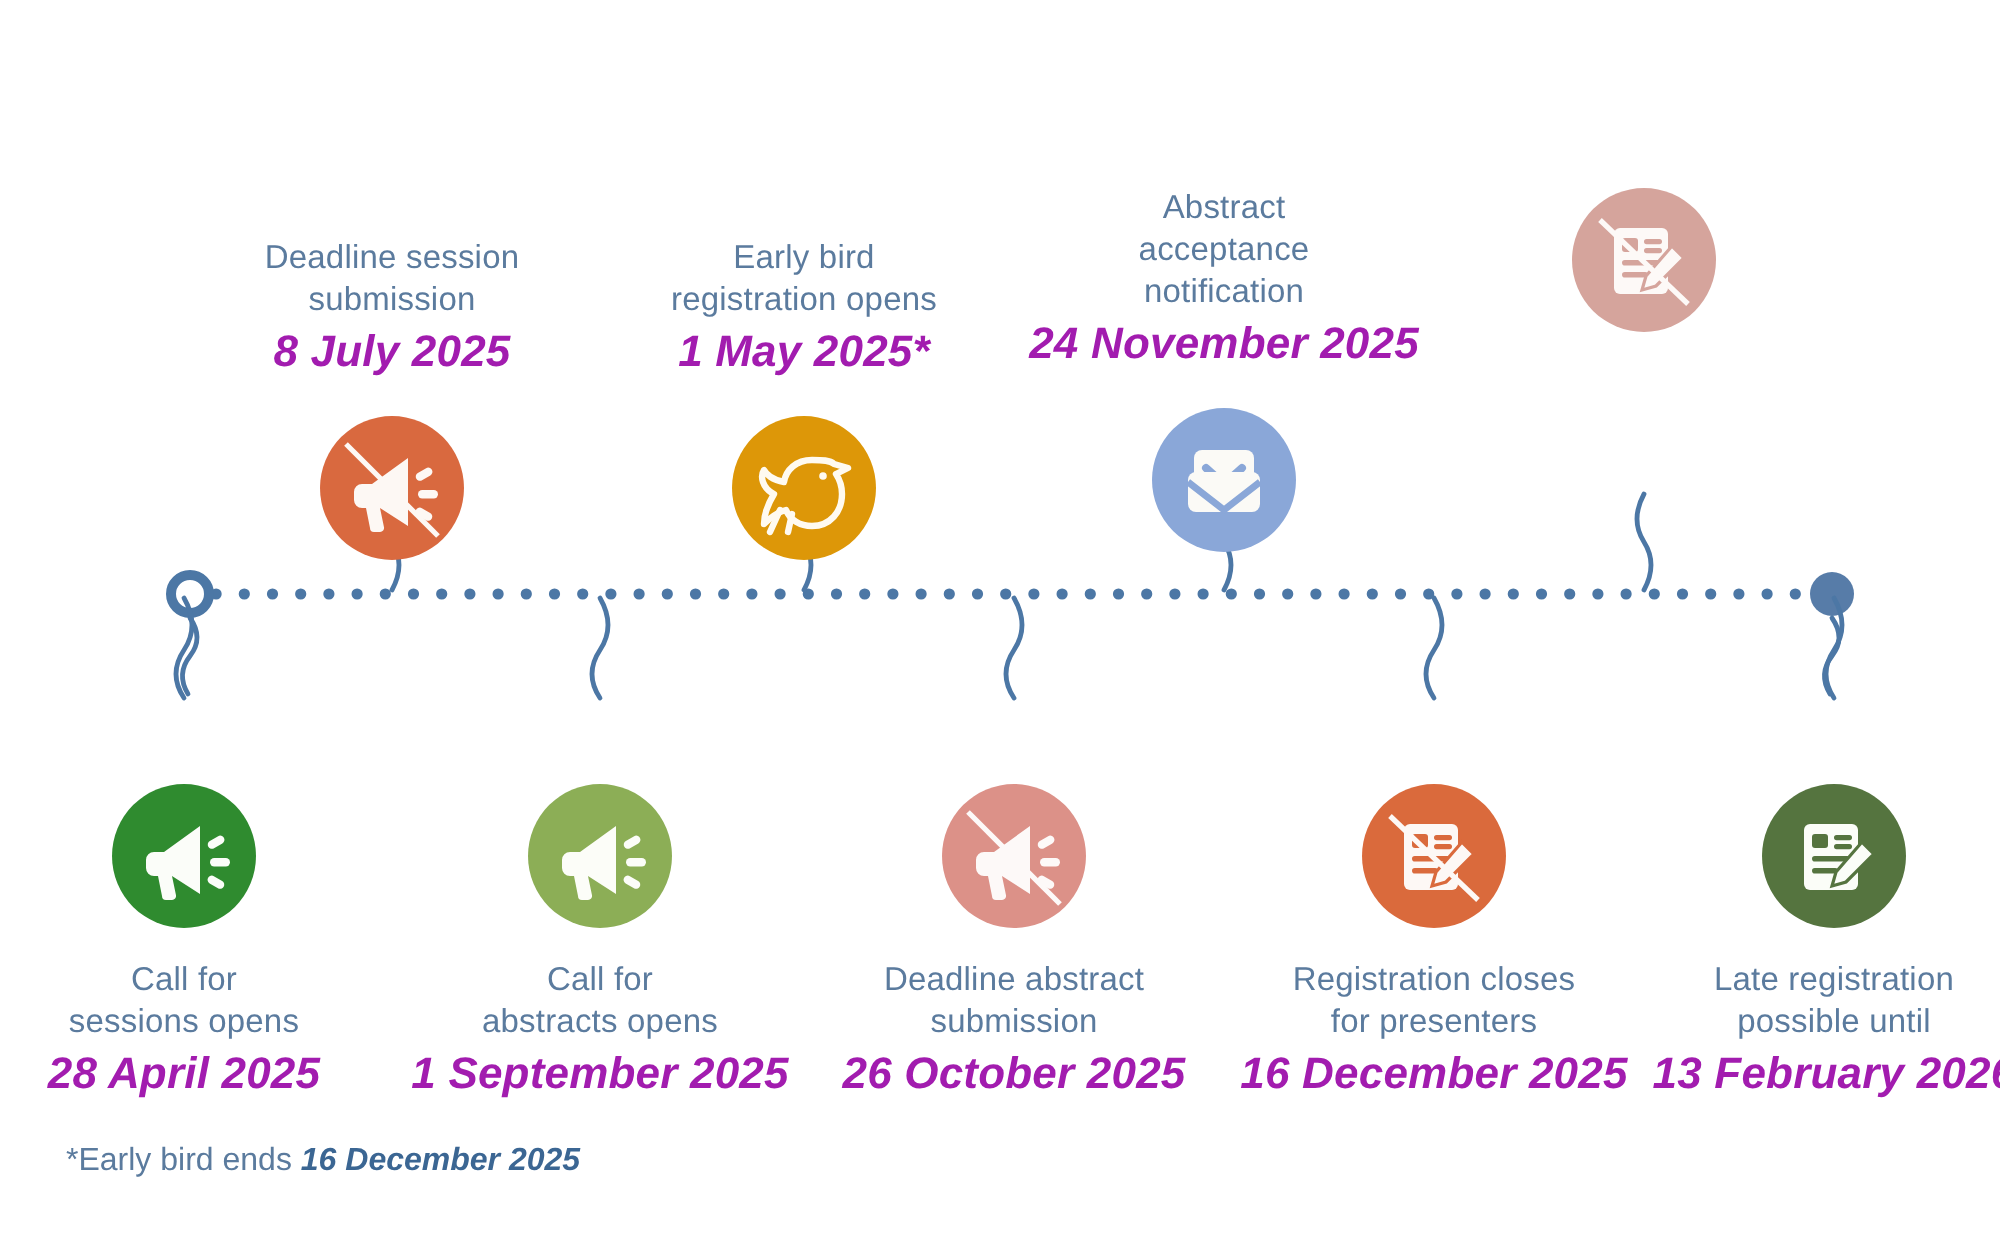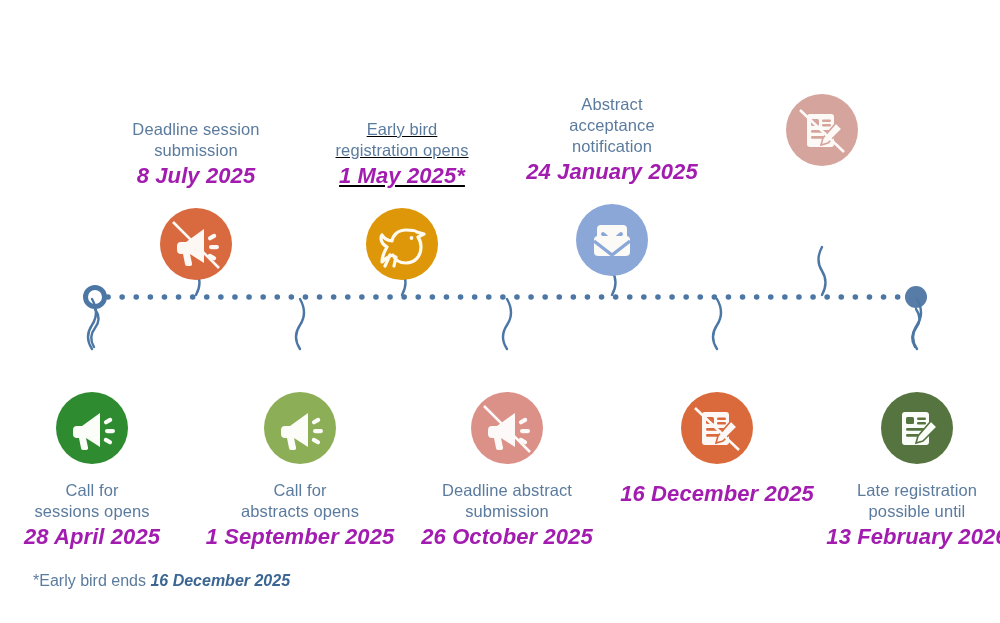--- a/index.html
+++ b/index.html
@@ -134,21 +134,21 @@
           <path d="M44 21 L26 34 L21 34 a4 4 0 0 0 -4 4 v4 a4 4 0 0 0 4 4 h2 l2 10 a2 2 0 0 0 2 2 h3 a2 2 0 0 0 2 -2.4 L30 46 l14 9 z"></path>
           <rect x="49" y="37" width="10" height="4.2" rx="2.1"></rect>
           <rect x="47.5" y="27" width="9" height="4.2" rx="2.1" transform="rotate(-30 52 29)"></rect>
           <rect x="47.5" y="47" width="9" height="4.2" rx="2.1" transform="rotate(30 52 49)"></rect>
         </g>
         <line x1="13" y1="14" x2="59" y2="60" stroke="#fdf8f4" stroke-width="2.6"></line>
       </svg>
     </div>
   </div>
 
-  <div class="milestone top" style="left:402px; top:78px;text-decoration:underline;">
+  <div class="milestone top" style="left:402px; top:78px;">
     <div class="labels">
       <div class="label-text">Early bird
 registration opens</div>
       <div class="label-date">1 May 2025*</div>
     </div>
     <div class="bubble" style="background:#dd9708;">
       <svg viewBox="0 0 72 72" width="72" height="72">
         <g fill="none" stroke="#fffaf0" stroke-width="3.2" stroke-linejoin="round" stroke-linecap="round">
           <path d="M40 22 c-8 0 -13 5 -14 11 c-6 -1 -9 -4 -10 -6 c-2 3 -1 9 5 12 c-3 5 -5 11 -5 15 c3 -3 7 -6 11 -7 c2 5 7 8 13 8 c9 0 15 -7 15 -16 c0 -4 -1 -7 -3 -10 l6 -3 l-7 -2 c-2 -2 -6 -2 -11 -2 z"></path>
           <path d="M24 47 l-5 11"></path>
@@ -157,21 +157,21 @@
         <circle cx="45.5" cy="30" r="1.9" fill="#fffaf0"></circle>
       </svg>
     </div>
   </div>
 
   <div class="milestone top" style="left:612px; top:53px;">
     <div class="labels">
       <div class="label-text">Abstract
 acceptance
 notification</div>
-      <div class="label-date">24 January 2025</div>
+      <div class="label-date">24 November 2025</div>
     </div>
     <div class="bubble" style="background:#8aa7d8;">
       <svg viewBox="0 0 72 72" width="72" height="72">
         <rect x="21" y="21" width="30" height="22" rx="4" fill="#fbfaf6"></rect>
         <path d="M27 30 l9 8 l9 -8" fill="none" stroke="#8aa7d8" stroke-width="4" stroke-linecap="round" stroke-linejoin="round"></path>
         <path d="M18 36 a4 4 0 0 1 4 -4 h28 a4 4 0 0 1 4 4 v12 a4 4 0 0 1 -4 4 h-28 a4 4 0 0 1 -4 -4 z" fill="#fbfaf6"></path>
         <path d="M18 37 L36 51 L54 37" fill="none" stroke="#8aa7d8" stroke-width="3.4" stroke-linejoin="round"></path>
       </svg>
     </div>
   </div>
@@ -265,20 +265,22 @@
           <rect x="25" y="36" width="19" height="2.8" rx="1.4"></rect>
           <rect x="25" y="42" width="13" height="2.8" rx="1.4"></rect>
         </g>
         <g fill="#fdf8f5" stroke="#da6a3c" stroke-width="1.6">
           <path d="M50 29 l6 6 l-14 14 l-7 2 l2 -7 z"></path>
         </g>
         <line x1="14" y1="16" x2="58" y2="58" stroke="#fdf8f5" stroke-width="2.6"></line>
       </svg>
     </div>
     <div class="labels">
+      <div class="label-text">Registration closes
+for presenters</div>
       <div class="label-date">16 December 2025</div>
     </div>
   </div>
 
   <div class="milestone bottom" style="left:917px; top:351px;">
     <div class="bubble" style="background:#55743f;">
       <svg viewBox="0 0 72 72" width="72" height="72">
         <g fill="#fbfdf8">
           <rect x="21" y="20" width="27" height="33" rx="3"></rect>
         </g>

